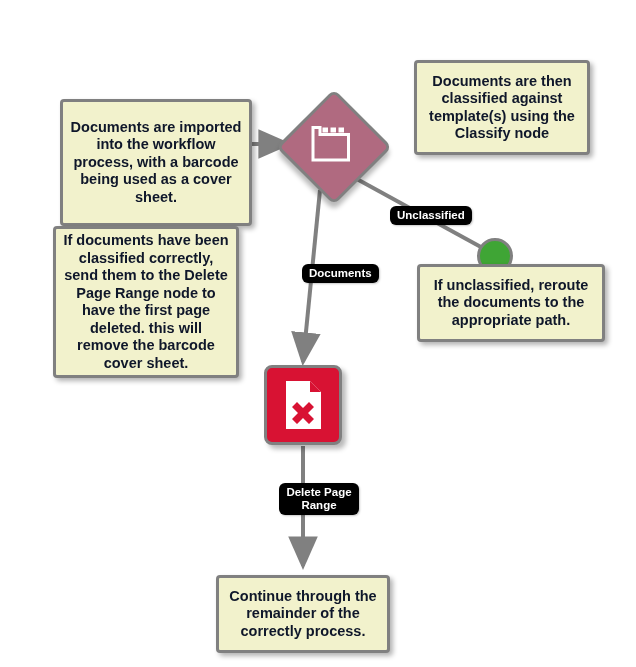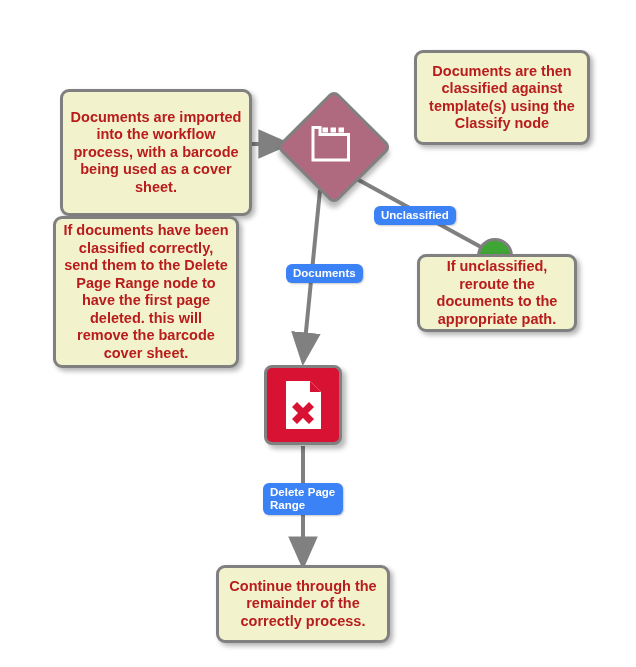--- a/index.html
+++ b/index.html
@@ -31,31 +31,32 @@
     height: 667px;
     overflow: visible;
   }
 
   
   .note {
     position: absolute;
     box-sizing: border-box;
     background: #f2f2cc;
     border: 3px solid #808080;
-    border-radius: 9px;
-    color: #b91c1c;
+    border-radius: 4px;
+    color: #0f172a;
     font-weight: bold;
     font-size: 14.5px;
     line-height: 17.5px;
     text-align: center;
     display: flex;
     align-items: center;
     justify-content: center;
     padding: 5px 7px;
     box-shadow: 3px 3px 5px rgba(0,0,0,0.30);
+    margin-top: 10px;
   }
 
   
   .diamond-wrap {
     position: absolute;
     width: 108px;
     height: 108px;
   }
   .diamond {
     position: absolute;
@@ -109,29 +110,31 @@
     height: 36px;
     background: #3fa535;
     border: 3px solid #808080;
     border-radius: 50%;
   }
 
   
   .edge-label {
     position: absolute;
     box-sizing: border-box;
-    background: #3b82f6;
+    background: #000000;
     color: #ffffff;
     font-size: 11.5px;
     font-weight: bold;
     line-height: 13px;
+    text-align: center;
     border-radius: 6px;
     padding: 3px 7px;
     white-space: pre-line;
     box-shadow: 1px 1px 2px rgba(0,0,0,0.22);
+    margin-left: 16px;
   }
 </style>
 </head>
 <body>
 
 <div id="canvas">
 
   <svg id="edges" viewBox="0 0 636 667" width="636" height="667">
     <defs>
       <marker id="arrowhead" markerWidth="9" markerHeight="9" refX="7.4" refY="4.5" orient="auto" markerUnits="strokeWidth">
@@ -186,17 +189,17 @@
 
   <div class="edge-label" style="left:263px; top:483px; width:80px;">Delete Page
 Range</div>
 
   <div class="note" style="left:60px; top:89px; width:192px; height:127px;">Documents are imported into the workflow process, with a barcode being used as a cover sheet.</div>
 
   <div class="note" style="left:414px; top:50px; width:176px; height:95px;">Documents are then classified against template(s) using the Classify node</div>
 
   <div class="note" style="left:53px; top:216px; width:186px; height:152px;">If documents have been classified correctly, send them to the Delete Page Range node to have the first page deleted. this will remove the barcode cover sheet.</div>
 
-  <div class="note" style="left:417px; top:254px; width:160px; height:78px;">If unclassified, reroute the documents to the appropriate path.</div>
+  <div class="note" style="left:417px; top:254px; width:188px; height:78px;">If unclassified, reroute the documents to the appropriate path.</div>
 
   <div class="note" style="left:216px; top:565px; width:174px; height:78px;">Continue through the remainder of the correctly process.</div>
 
 </div>
 
 </body></html>

